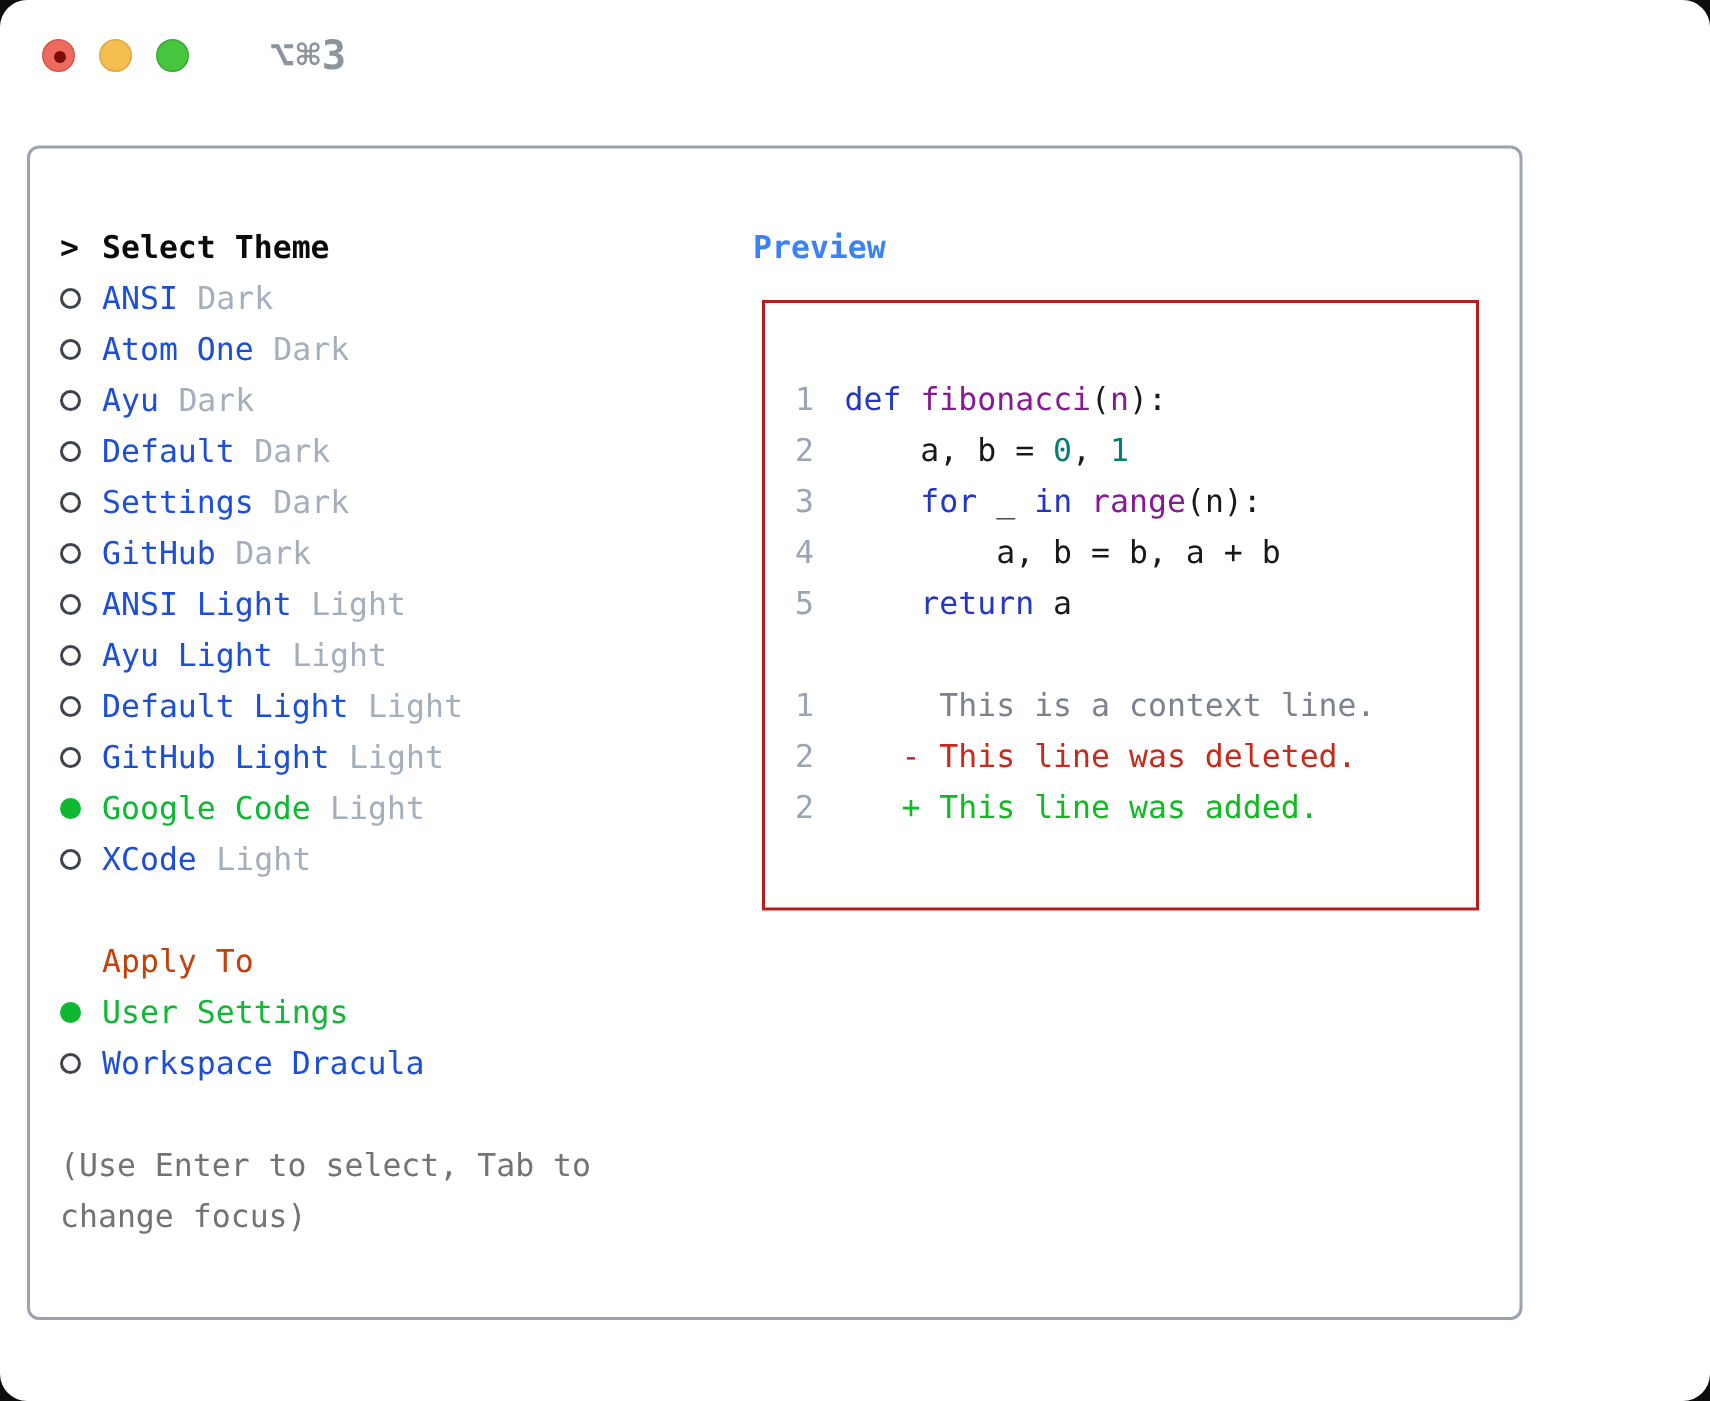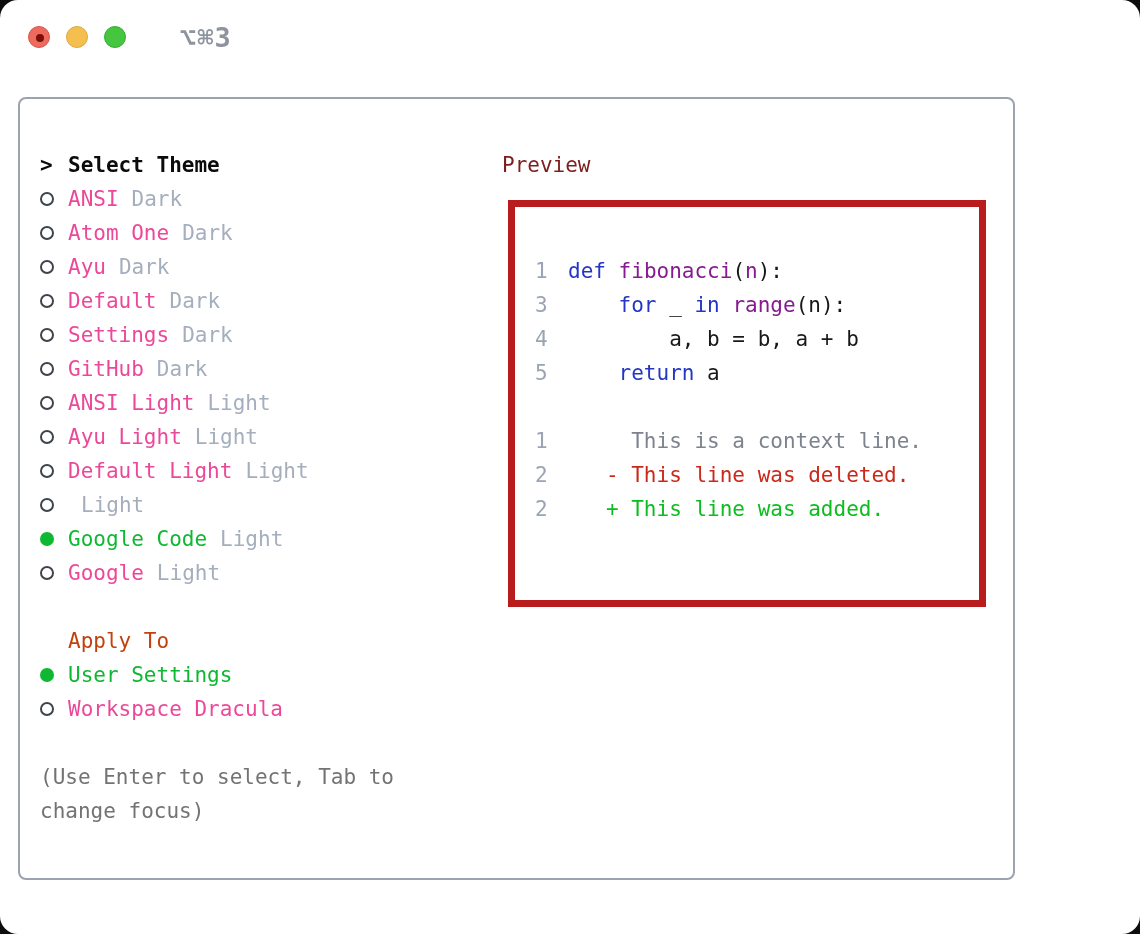--- a/index.html
+++ b/index.html
@@ -30,32 +30,32 @@
     position:absolute; left:18px; top:97px; width:997px; height:783px;
     border:2px solid #9ba3af; border-radius:8px; box-sizing:border-box; background:#fff;
   }
   .left-col { position:absolute; left:20px; top:49px; font-size:21px; line-height:34px; }
   .row { display:flex; align-items:center; height:34px; }
   .marker { width:28px; display:flex; align-items:center; flex:none; }
   .caret { font-weight:bold; color:#0b0b0b; }
   .dot i { display:block; width:14px; height:14px; border:2px solid #3f444c; border-radius:50%; box-sizing:border-box; }
   .dot.filled i { border:none; background:var(--sel-green); }
   .hname { font-weight:bold; color:#0b0b0b; }
-  .iname { color:#ec4899; white-space:pre; }
+  .iname { color:#1d4ed8; white-space:pre; }
   .itag  { color:#a4aebd; margin-left:13px; white-space:pre; }
   .row.selected .iname { color:var(--sel-green); }
   .apply-h { color:#c2410c; }
   .spacer { height:34px; }
   .help { width:372px; color:#737373; }
 
   
-  .preview-header { position:absolute; left:482px; top:49px; height:34px; line-height:34px; font-size:21px; font-weight:normal; color:#7f1d1d; }
+  .preview-header { position:absolute; left:482px; top:49px; height:34px; line-height:34px; font-size:21px; font-weight:bold; color:#3b82f6; }
   .preview-box {
     position:absolute; left:488px; top:101px; width:478px; height:407px;
-    border:7px solid #b91c1c; box-sizing:border-box; background:#fff;
+    border:2px solid #b91c1c; box-sizing:border-box; background:#fff;
   }
   .preview-code { position:absolute; left:20px; top:47px; font-size:21px; line-height:34px; }
   .pline { white-space:pre; height:34px; }
   .lnum { display:inline-block; width:33px; color:var(--lnum); }
   .tok-kw  { color:var(--kw); }
   .tok-typ { color:var(--typ); }
   .tok-lit { color:var(--lit); }
   .tok-pln { color:var(--pln); }
   .tok-ctx { color:var(--ctx);margin-top:48px; }
   .tok-del { color:var(--del); }
@@ -143,34 +143,35 @@
             <span class="marker dot">
               <i></i>
             </span>
             <span class="iname">Default Light</span>
             <span class="itag">Light</span>
           </div>
           <div class="row">
             <span class="marker dot">
               <i></i>
             </span>
+            <span class="iname">GitHub Light</span>
             <span class="itag">Light</span>
           </div>
           <div class="row selected">
             <span class="marker dot filled">
               <i></i>
             </span>
             <span class="iname">Google Code</span>
             <span class="itag">Light</span>
           </div>
           <div class="row">
             <span class="marker dot">
               <i></i>
             </span>
-            <span class="iname">Google</span>
+            <span class="iname">XCode</span>
             <span class="itag">Light</span>
           </div>
         </div>
 
       <div class="spacer"></div>
 
       <div class="row">
         <span class="marker"></span>
         <span class="apply-h">Apply To</span>
       </div>
@@ -192,20 +193,21 @@
       <div class="spacer"></div>
 
       <div class="help">(Use Enter to select, Tab to change focus)</div>
     </div>
 
     <div class="preview-header">Preview</div>
 
     <div class="preview-box">
       <div class="preview-code" id="preview-code">
           <div class="pline"><span class="lnum">1</span><span class="tok-kw">def</span><span class="tok-pln"> </span><span class="tok-typ">fibonacci</span><span class="tok-pln">(</span><span class="tok-typ">n</span><span class="tok-pln">):</span></div>
+          <div class="pline"><span class="lnum">2</span><span class="tok-pln">    a, b = </span><span class="tok-lit">0</span><span class="tok-pln">, </span><span class="tok-lit">1</span></div>
           <div class="pline"><span class="lnum">3</span><span class="tok-pln">    </span><span class="tok-kw">for</span><span class="tok-pln"> _ </span><span class="tok-kw">in</span><span class="tok-pln"> </span><span class="tok-typ">range</span><span class="tok-pln">(n):</span></div>
           <div class="pline"><span class="lnum">4</span><span class="tok-pln">        a, b = b, a + b</span></div>
           <div class="pline"><span class="lnum">5</span><span class="tok-pln">    </span><span class="tok-kw">return</span><span class="tok-pln"> a</span></div>
           <div class="pline"><span class="lnum"></span></div>
           <div class="pline"><span class="lnum">1</span><span class="tok-ctx">     This is a context line.</span></div>
           <div class="pline"><span class="lnum">2</span><span class="tok-del">   - This line was deleted.</span></div>
           <div class="pline"><span class="lnum">2</span><span class="tok-add">   + This line was added.</span></div>
         </div>
     </div>
 

